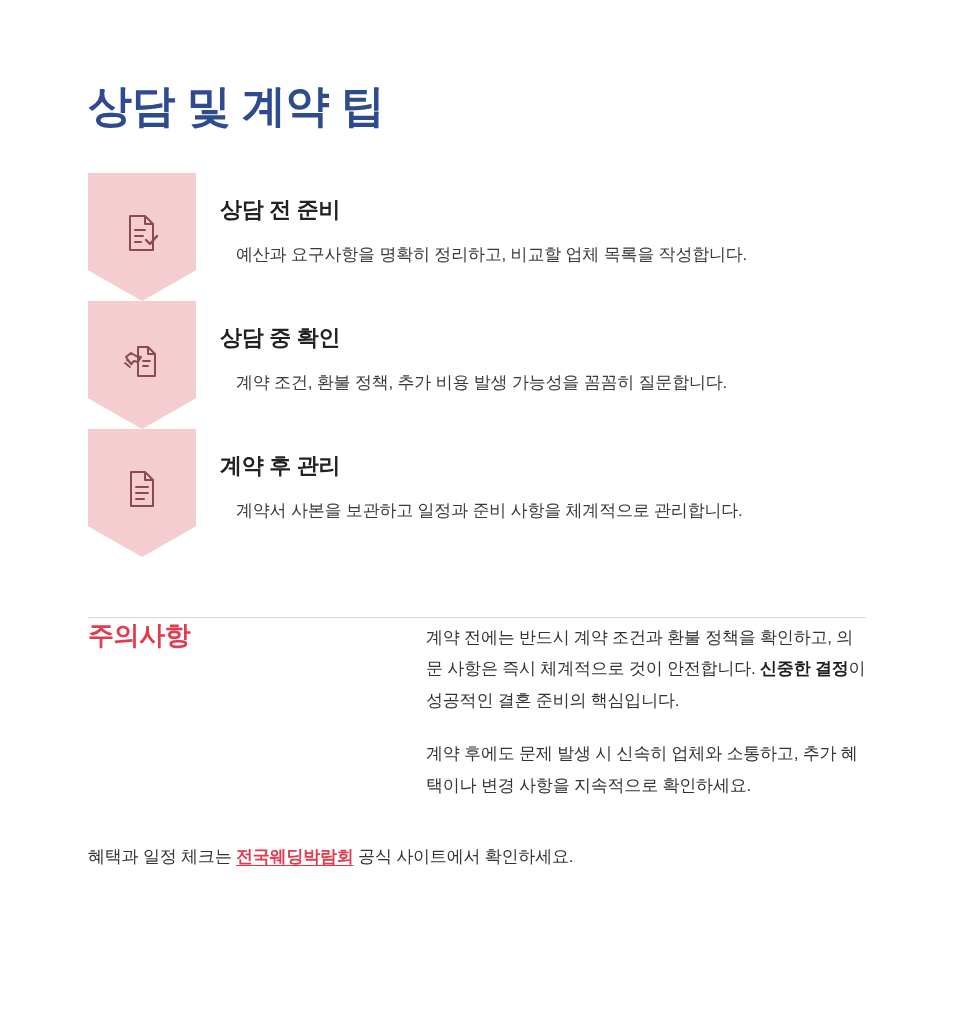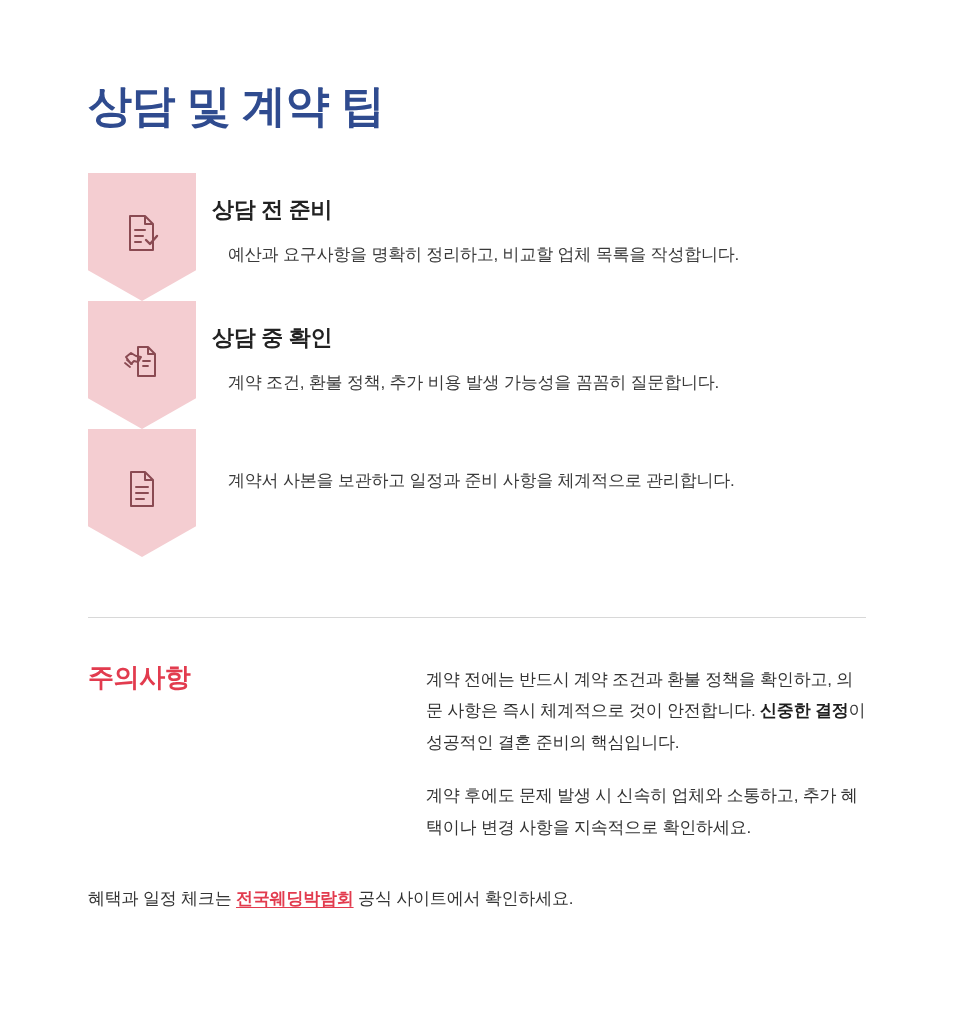--- a/index.html
+++ b/index.html
@@ -52,21 +52,21 @@
     clip-path: polygon(0 0, 100% 0, 100% 76%, 50% 100%, 0 76%);
     display: flex;
     align-items: center;
     justify-content: center;
   }
   .step-marker svg {
     display: block;
     margin-top: -8px;
   }
   .step-body {
-    padding-left: 16px;
+    padding-left: 24px;
     padding-top: 22px;
   }
   .step-heading {
     font-size: 22px;
     font-weight: 700;
     color: #222222;
     margin: 0 0 14px 0;
     letter-spacing: -0.3px;
   }
   .step-desc {
@@ -80,21 +80,20 @@
   
   .divider {
     height: 1px;
     background: #d8d8d8;
     margin: 60px 0 0 0;
   }
 
   
   .lower {
     display: flex;
-    margin-top: 42px;
   }
   .lower-left {
     width: 330px;
     min-width: 330px;
   }
   .notice-title {
     font-size: 26px;
     font-weight: 700;
     color: #e23b4e;
     margin: 0 0 22px 0;
@@ -201,20 +200,21 @@
       <div class="step-marker">
         <span>
           <svg width="34" height="40" viewBox="0 0 34 40" fill="none" xmlns="http://www.w3.org/2000/svg">
             <path d="M6 3h14l8 8v26H6z" stroke="#8a4a52" stroke-width="2" fill="none" stroke-linejoin="round"></path>
             <path d="M20 3v8h8" stroke="#8a4a52" stroke-width="2" fill="none" stroke-linejoin="round"></path>
             <path d="M11 18h12M11 24h12M11 30h8" stroke="#8a4a52" stroke-width="2" stroke-linecap="round"></path>
           </svg>
         </span>
       </div>
       <div class="step-body">
+        <h2 class="step-heading">계약 후 관리</h2>
         <p class="step-desc">계약서 사본을 보관하고 일정과 준비 사항을 체계적으로 관리합니다.</p>
       </div>
     </div>
 
   </div>
 
   <div class="divider"></div>
 
   <div class="lower">
     <div class="lower-left">

